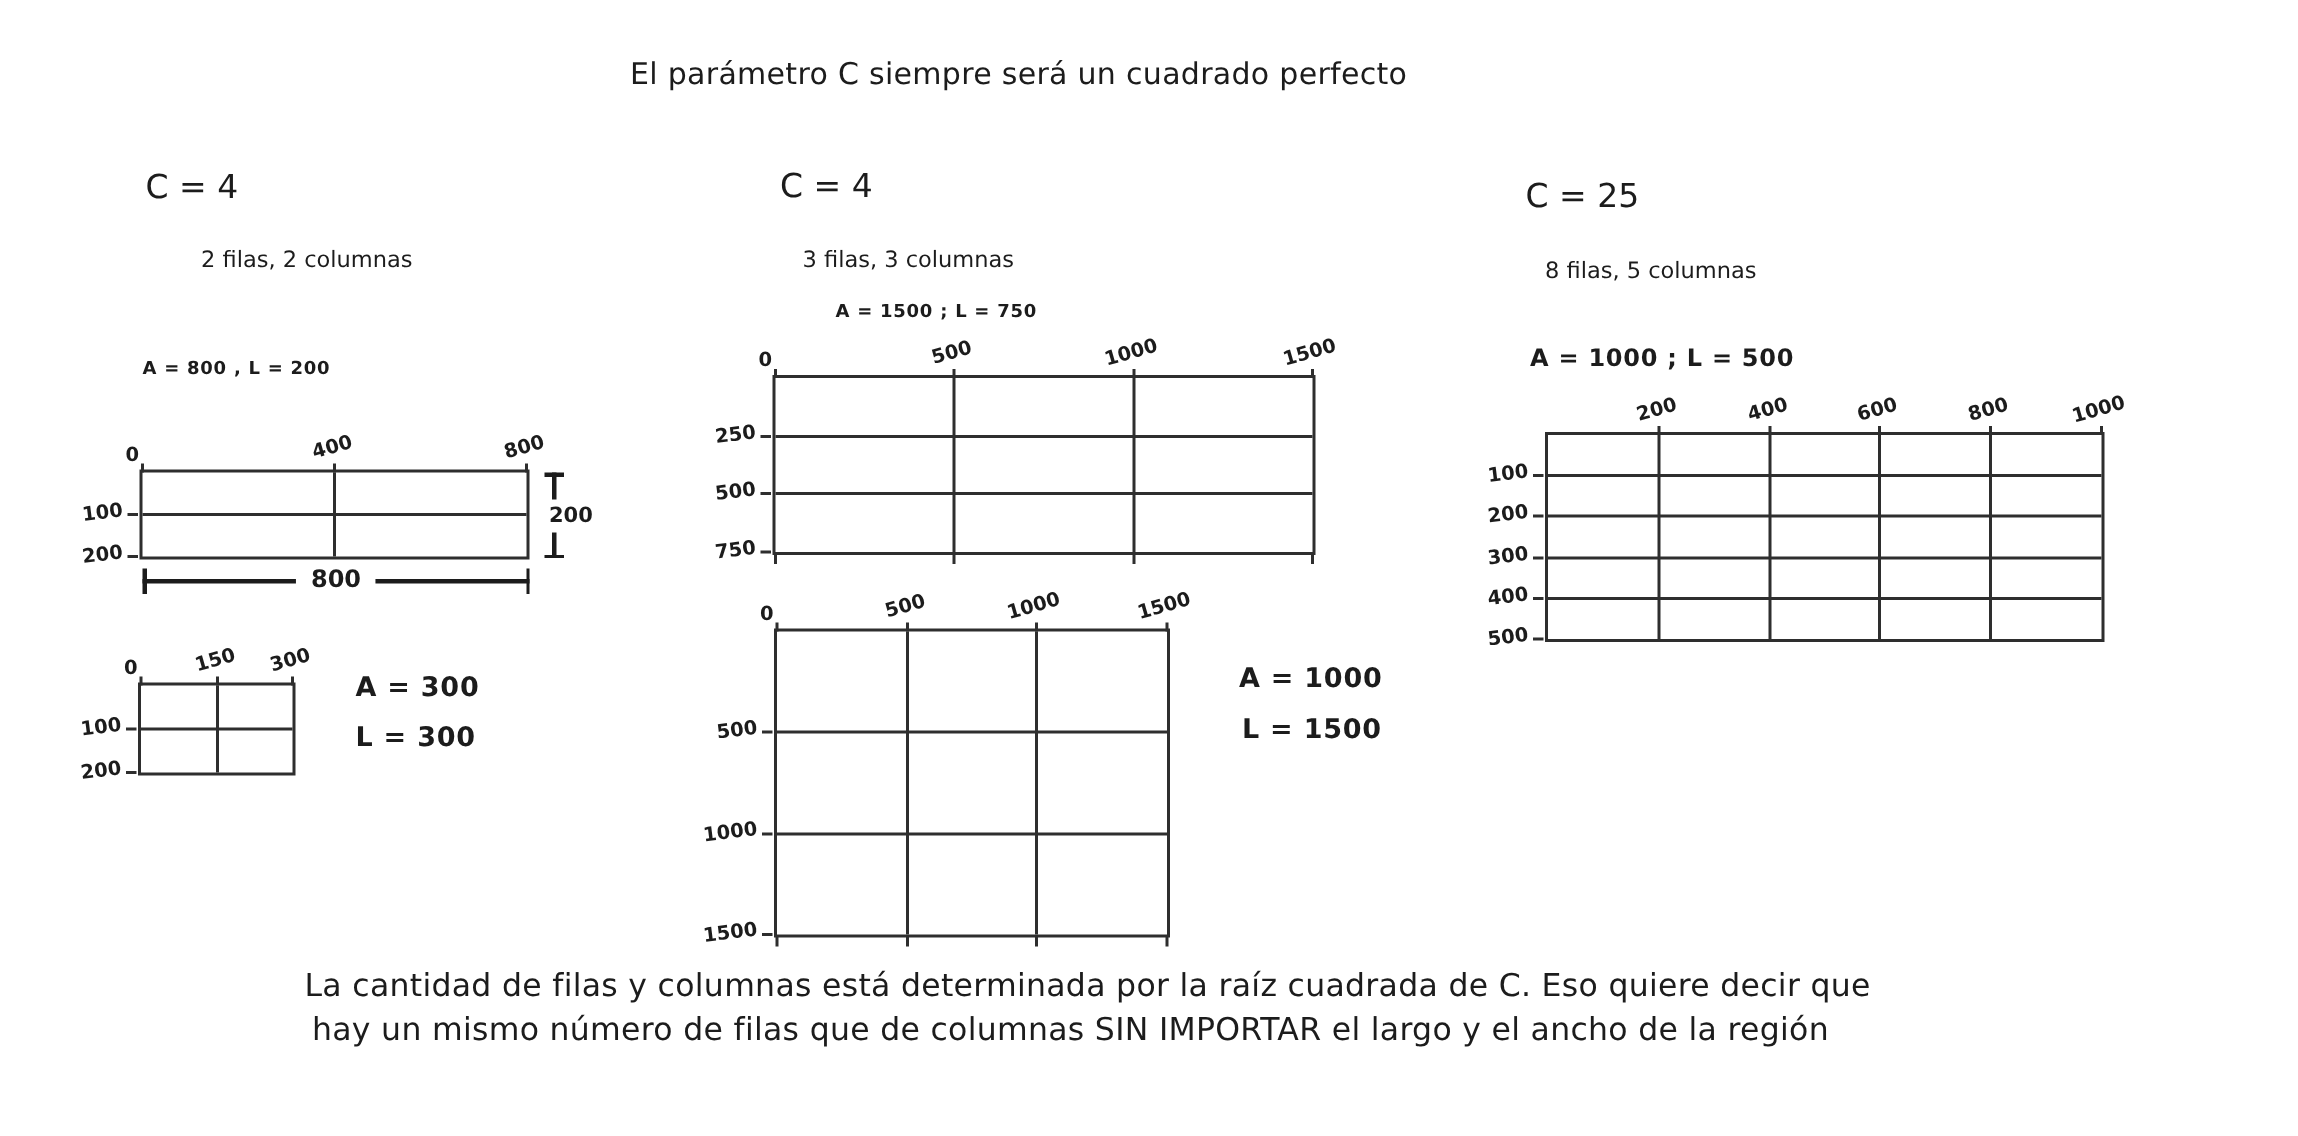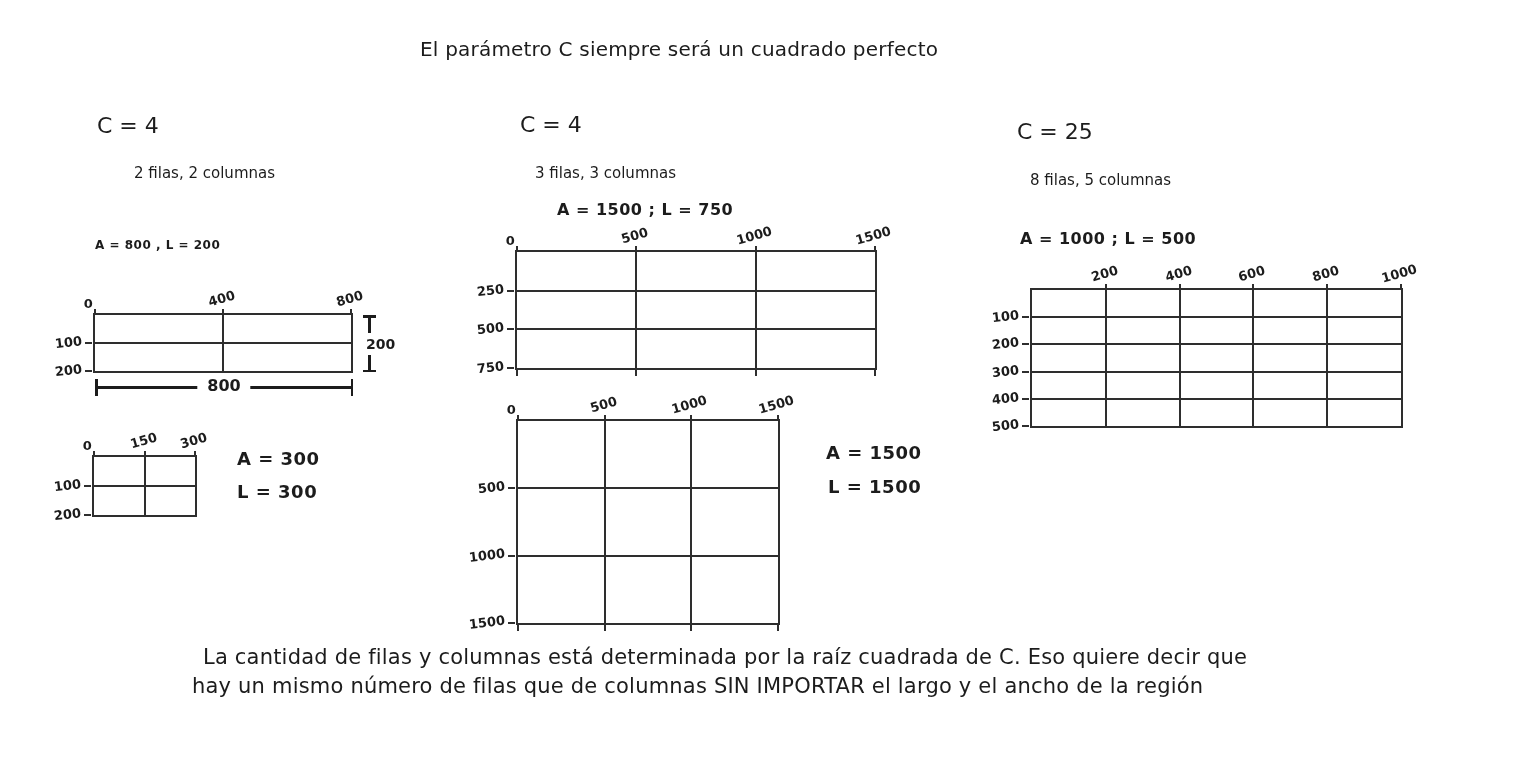--- a/index.html
+++ b/index.html
@@ -87,21 +87,21 @@
         <div class="tickmark-y" style="top: 100%;"></div>
       </div>
 
     <div class="hw aside" style="left:237px; top:448px;">A = 300</div>
     <div class="hw aside" style="left:237px; top:481px;">L = 300</div>
   </div>
 
   <div>
     <div class="hw heading" style="left:520px; top:112px;">C = 4</div>
     <div class="hw sub" style="left:535px; top:164px;">3 filas, 3 columnas</div>
-    <div class="hw params" style="left:557px; top:200px; font-size:16px;">A = 1500 ;   L = 750</div>
+    <div class="hw params" style="left:557px; top:200px; font-size:12px;">A = 1500 ;   L = 750</div>
 
     <div class="grid" style="left:515px; top:250px; width:362px; height:120px;">
         <div class="vline" style="left: 33.3333%;"></div>
         <div class="vline" style="left: 66.6667%;"></div>
         <div class="hline" style="top: 33.3333%;"></div>
         <div class="hline" style="top: 66.6667%;"></div>
         <div class="xtick zero" style="left: 0%;">0</div>
         <div class="tickmark-x" style="left: 0%;"></div>
         <div class="tickmark-xb" style="left: 0%;"></div>
         <div class="xtick" style="left: 33.3333%;">500</div>
@@ -139,21 +139,21 @@
         <div class="tickmark-x" style="left: 100%;"></div>
         <div class="tickmark-xb" style="left: 100%;"></div>
         <div class="ytick" style="top: 33.3333%;">500</div>
         <div class="tickmark-y" style="top: 33.3333%;"></div>
         <div class="ytick" style="top: 66.6667%;">1000</div>
         <div class="tickmark-y" style="top: 66.6667%;"></div>
         <div class="ytick" style="top: 100%;">1500</div>
         <div class="tickmark-y" style="top: 100%;"></div>
       </div>
 
-    <div class="hw aside" style="left:826px; top:442px;">A = 1500</div>
+    <div class="hw aside" style="left:826px; top:442px;">A = 1000</div>
     <div class="hw aside" style="left:828px; top:476px;">L = 1500</div>
   </div>
 
   <div>
     <div class="hw heading" style="left:1017px; top:119px;">C = 25</div>
     <div class="hw sub" style="left:1030px; top:171px;">8 filas, 5 columnas</div>
     <div class="hw params" style="left:1020px; top:229px; font-size:16px;">A = 1000 ;   L = 500</div>
 
     <div class="grid" style="left:1030px; top:288px; width:373px; height:140px;">
         <div class="vline" style="left: 20%;"></div>
@@ -182,16 +182,16 @@
         <div class="tickmark-y" style="top: 60%;"></div>
         <div class="ytick" style="top: 80%;">400</div>
         <div class="tickmark-y" style="top: 80%;"></div>
         <div class="ytick" style="top: 100%;">500</div>
         <div class="tickmark-y" style="top: 100%;"></div>
       </div>
   </div>
 
   <div>
     <div class="hw footer-line" style="left:203px; top:645px;">La cantidad de filas y columnas está determinada por la raíz cuadrada de C. Eso quiere decir que</div>
-    <div class="hw footer-line" style="left:192px; top:674px;">hay un mismo número de filas que de columnas SIN IMPORTAR el largo y el ancho de la región</div>
+    <div class="hw footer-line" style="left:208px; top:674px;">hay un mismo número de filas que de columnas SIN IMPORTAR el largo y el ancho de la región</div>
   </div>
 
 </div>
 
 </body></html>

